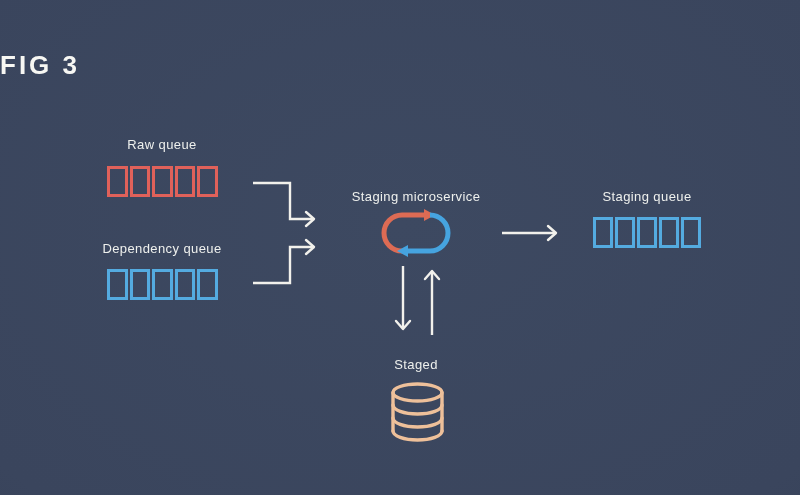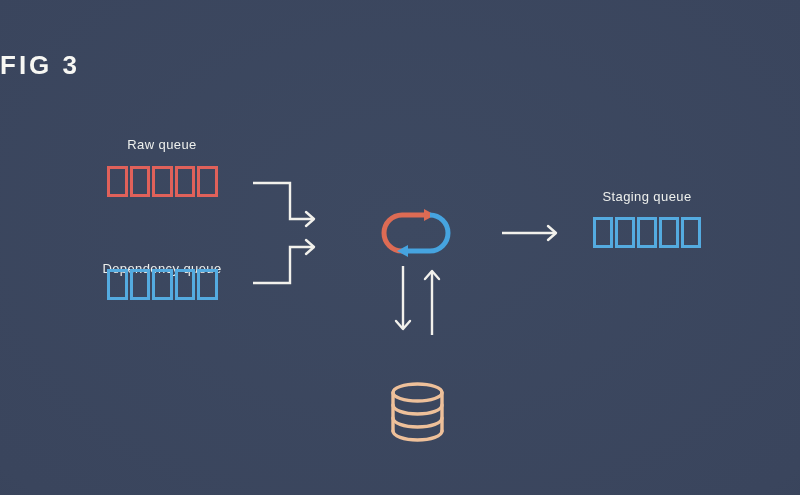--- a/index.html
+++ b/index.html
@@ -15,21 +15,21 @@
   .node-label{
     position:absolute;width:200px;text-align:center;
     color:var(--text);font-size:13px;letter-spacing:0.4px;font-weight:400;
   }
   .queue{position:absolute;display:flex;gap:2px;}
   .queue .cell{flex:1;border:3px solid #fff;}
   .queue.red .cell{border-color:var(--red);}
   .queue.blue .cell{border-color:var(--blue);}
   #raw-label{left:62px;top:137px;}
   #raw-queue{left:107px;top:166px;width:111px;height:31px;}
-  #dep-label{left:62px;top:241px;margin-top:20px;}
+  #dep-label{left:62px;top:241px;}
   #dep-queue{left:107px;top:269px;width:111px;height:31px;}
   #staging-label{left:316px;top:189px;}
   #output-label{left:547px;top:189px;}
   #output-queue{left:593px;top:217px;width:108px;height:31px;}
   #staged-label{left:316px;top:357px;}
   .arrow-layer{position:absolute;left:0;top:0;pointer-events:none;}
   .arrow-line{stroke:var(--arrow);stroke-width:2.4;fill:none;stroke-linejoin:miter;}
   .arrow-head{stroke:var(--arrow);stroke-width:2.4;fill:none;stroke-linecap:round;stroke-linejoin:round;}
   #cycle-icon{position:absolute;left:379px;top:208px;}
   .cycle-red-path{stroke:var(--cycle-red);stroke-width:5;fill:none;}
@@ -62,36 +62,38 @@
 
   <div class="node-label" id="dep-label">Dependency queue</div>
   <div class="queue blue" id="dep-queue">
       <div class="cell"></div>
       <div class="cell"></div>
       <div class="cell"></div>
       <div class="cell"></div>
       <div class="cell"></div>
     </div>
 
+  <div class="node-label" id="staging-label">Staging microservice</div>
   <svg id="cycle-icon" width="74" height="50" viewBox="0 0 74 50">
     <path class="cycle-red-path" d="M23 43 A18 18 0 0 1 23 7 H45"></path>
     <polygon class="cycle-red-head" points="45,1 56,7 45,13"></polygon>
     <path class="cycle-blue-path" d="M51 7 A18 18 0 0 1 51 43 H29"></path>
     <polygon class="cycle-blue-head" points="29,37 18,43 29,49"></polygon>
   </svg>
 
   <div class="node-label" id="output-label">Staging queue</div>
   <div class="queue blue" id="output-queue">
       <div class="cell"></div>
       <div class="cell"></div>
       <div class="cell"></div>
       <div class="cell"></div>
       <div class="cell"></div>
     </div>
 
+  <div class="node-label" id="staged-label">Staged</div>
   <svg id="database-icon" width="57" height="62" viewBox="0 0 57 62">
     <ellipse class="db-stroke" cx="28.5" cy="10.5" rx="24.5" ry="8.5"></ellipse>
     <path class="db-stroke" d="M4 10.5 V49 M53 10.5 V49"></path>
     <path class="db-stroke" d="M4 23 A24.5 9 0 0 0 53 23"></path>
     <path class="db-stroke" d="M4 36 A24.5 9 0 0 0 53 36"></path>
     <path class="db-stroke" d="M4 49 A24.5 9 0 0 0 53 49"></path>
   </svg>
 
   <svg class="arrow-layer" width="800" height="495" viewBox="0 0 800 495">
     <path class="arrow-line" d="M253 183 H290 V219 H313"></path>

